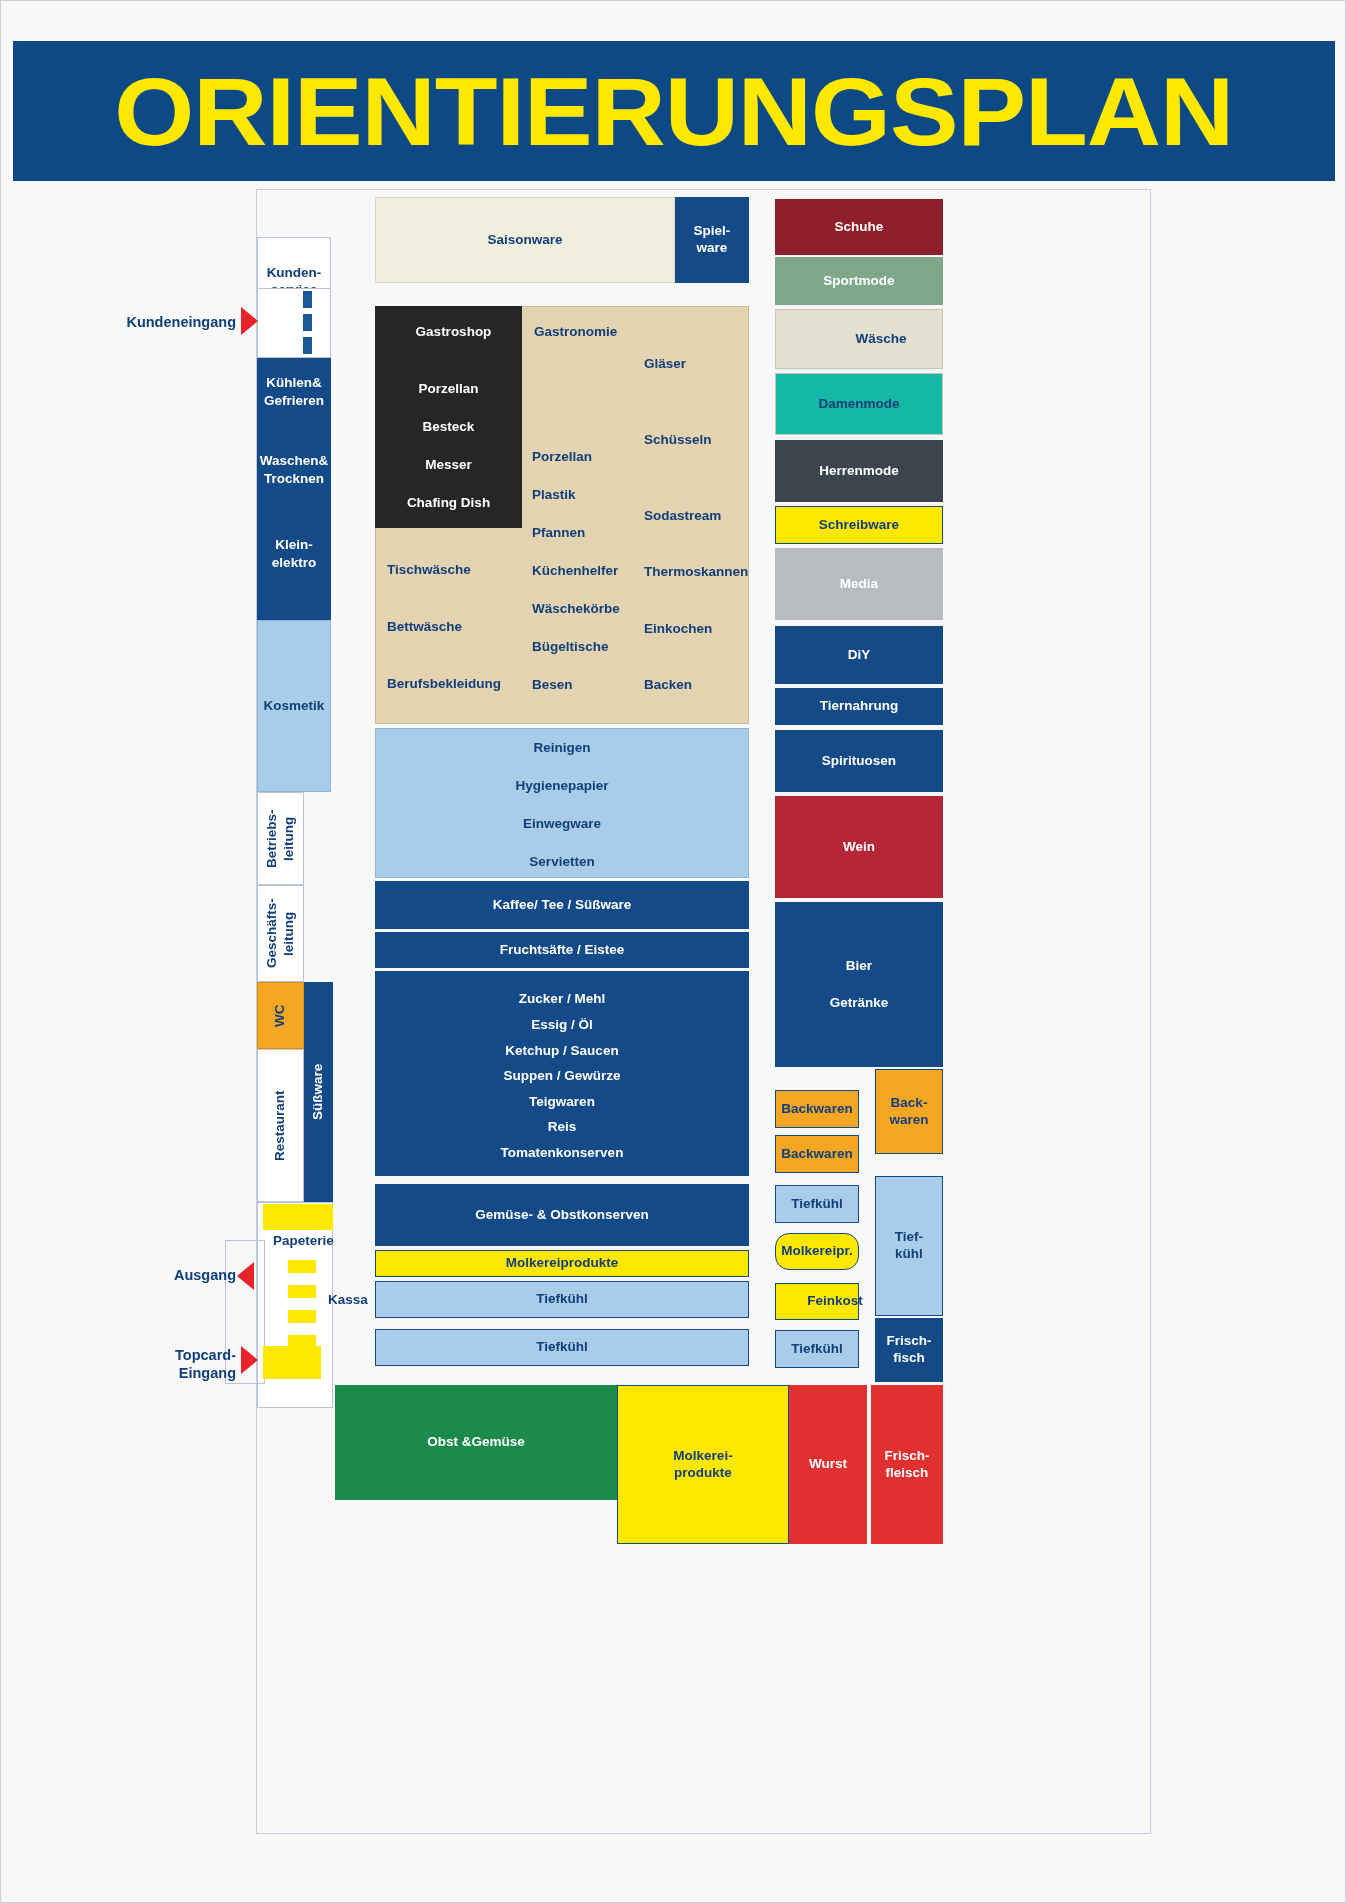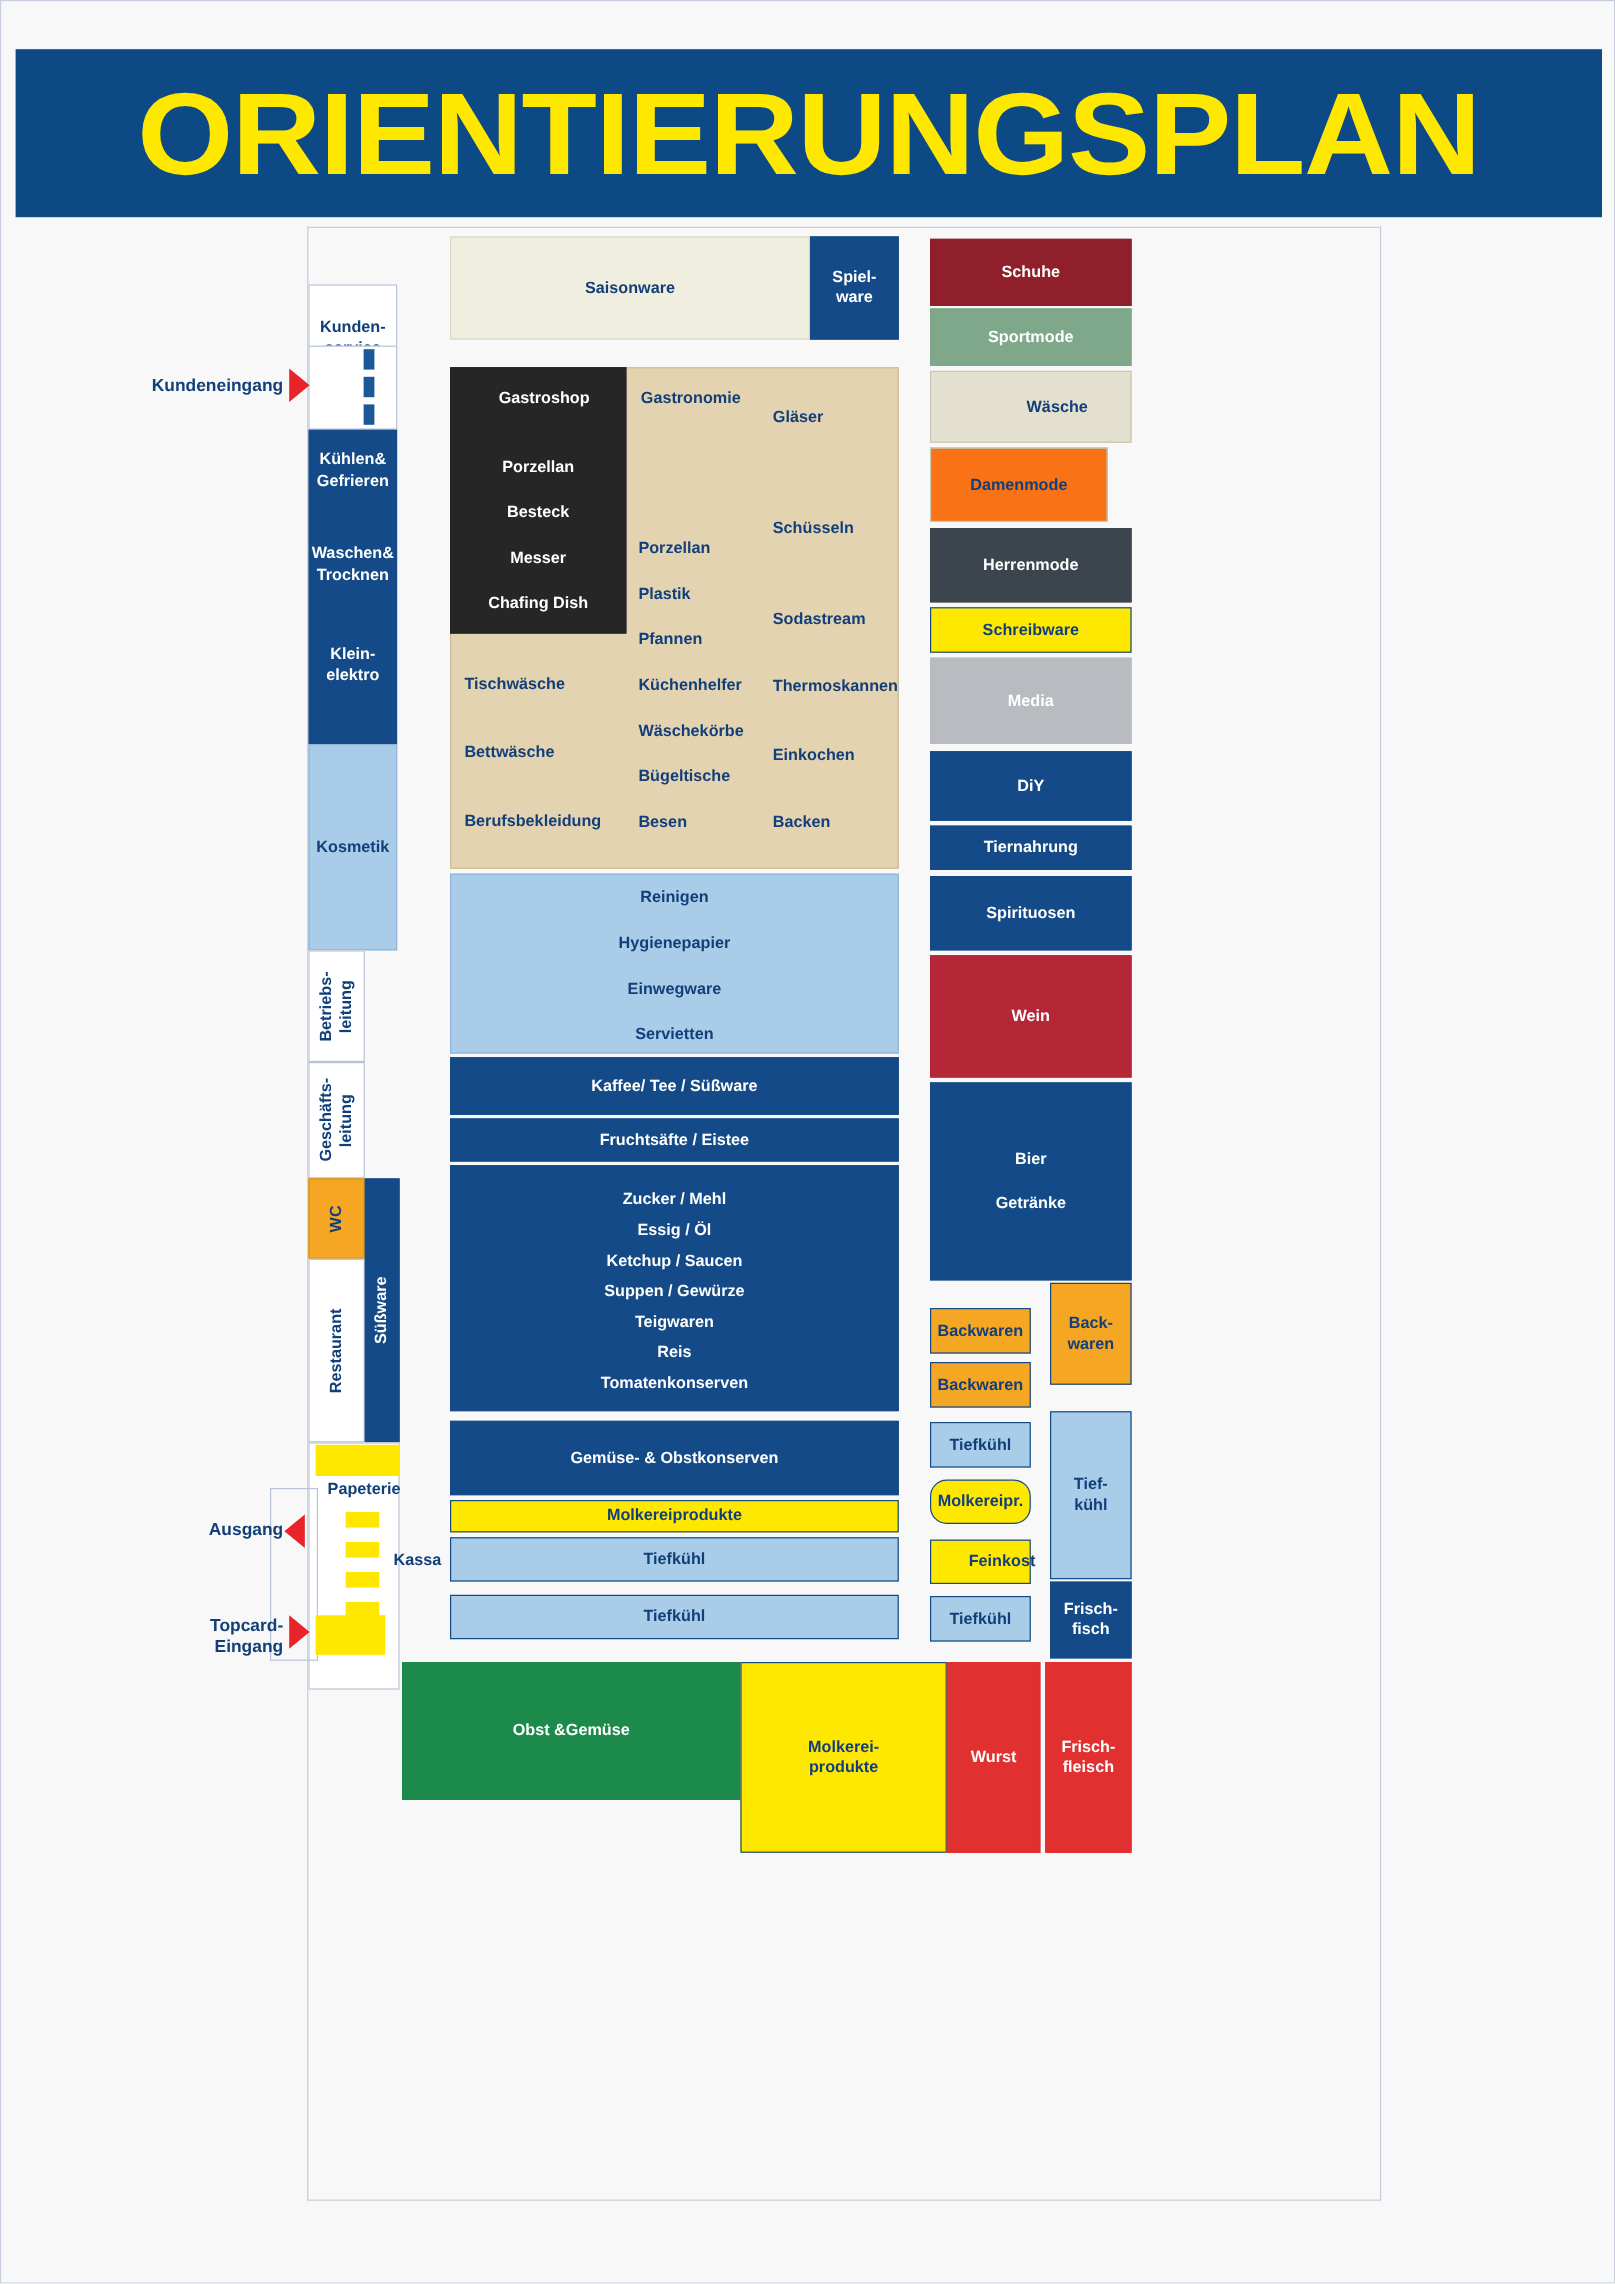--- a/index.html
+++ b/index.html
@@ -178,21 +178,21 @@
   <div class="ftext" style="left:386px; top:674px;">Berufsbekleidung</div>
 
   <div class="ftext" style="left:531px; top:447px;">Porzellan</div>
   <div class="ftext" style="left:531px; top:485px;">Plastik</div>
   <div class="ftext" style="left:531px; top:523px;">Pfannen</div>
   <div class="ftext" style="left:531px; top:561px;">Küchenhelfer</div>
   <div class="ftext" style="left:531px; top:599px;">Wäschekörbe</div>
   <div class="ftext" style="left:531px; top:637px;">Bügeltische</div>
   <div class="ftext" style="left:531px; top:675px;">Besen</div>
 
-  <div class="ftext" style="left:643px; top:338px;">Gläser</div>
+  <div class="ftext" style="left:643px; top:354px;">Gläser</div>
   <div class="ftext" style="left:643px; top:430px;">Schüsseln</div>
   <div class="ftext" style="left:643px; top:506px;">Sodastream</div>
   <div class="ftext" style="left:643px; top:562px;">Thermoskannen</div>
   <div class="ftext" style="left:643px; top:619px;">Einkochen</div>
   <div class="ftext" style="left:643px; top:675px;">Backen</div>
 
   <div class="plainbox" style="left:374px; top:727px; width:374px; height:150px; background:#a9cce8; border-color:#8fb6d8;"></div>
   <div class="ftext center" style="left:374px; top:738px; width:374px;">Reinigen</div>
   <div class="ftext center" style="left:374px; top:776px; width:374px;">Hygienepapier</div>
   <div class="ftext center" style="left:374px; top:814px; width:374px;">Einwegware</div>
@@ -211,21 +211,21 @@
   <div class="ftext wt center" style="left:374px; top:1143px; width:374px;">Tomatenkonserven</div>
 
   <div class="blk wt" style="left:374px; top:1183px; width:374px; height:62px; background:#134a87; border-color:#134a87;">Gemüse- &amp; Obstkonserven</div>
   <div class="blk" style="left:374px; top:1249px; width:374px; height:27px; background:#ffe800; border-color:#134a87; color:#123f7a;">Molkereiprodukte</div>
   <div class="blk" style="left:374px; top:1280px; width:374px; height:37px; background:#a9cce8; border-color:#134a87;">Tiefkühl</div>
   <div class="blk" style="left:374px; top:1328px; width:374px; height:37px; background:#a9cce8; border-color:#134a87;">Tiefkühl</div>
 
   <div class="blk wt" style="left:774px; top:198px; width:168px; height:56px; background:#8e1f2b; border-color:#8e1f2b;">Schuhe</div>
   <div class="blk wt" style="left:774px; top:256px; width:168px; height:48px; background:#7fa88a; border-color:#7fa88a;">Sportmode</div>
   <div class="blk" style="left:774px; top:308px; width:168px; height:60px; background:#e4e0cf; border-color:#c9c5b3;padding-left:46px;">Wäsche</div>
-  <div class="blk" style="left:774px; top:372px; width:148px; height:62px; background:#f97316; border-color:#c9c5b3;">Damenmode</div>
+  <div class="blk" style="left:774px; top:372px; width:168px; height:62px; background:#14b8a6; border-color:#c9c5b3;">Damenmode</div>
   <div class="blk wt" style="left:774px; top:439px; width:168px; height:62px; background:#3c454d; border-color:#3c454d;">Herrenmode</div>
   <div class="blk" style="left:774px; top:505px; width:168px; height:38px; background:#ffe800; border-color:#134a87;">Schreibware</div>
   <div class="blk wt" style="left:774px; top:547px; width:168px; height:72px; background:#b8bcc0; border-color:#b8bcc0;">Media</div>
   <div class="blk wt" style="left:774px; top:625px; width:168px; height:58px; background:#134a87; border-color:#134a87;">DiY</div>
   <div class="blk wt" style="left:774px; top:687px; width:168px; height:37px; background:#134a87; border-color:#134a87;">Tiernahrung</div>
   <div class="blk wt" style="left:774px; top:729px; width:168px; height:62px; background:#134a87; border-color:#134a87;">Spirituosen</div>
   <div class="blk wt" style="left:774px; top:795px; width:168px; height:102px; background:#b52736; border-color:#b52736;">Wein</div>
 
   <div class="plainbox" style="left:774px; top:901px; width:168px; height:165px; background:#134a87; border-color:#134a87;"></div>
   <div class="ftext wt center" style="left:774px; top:956px; width:168px;">Bier</div>

